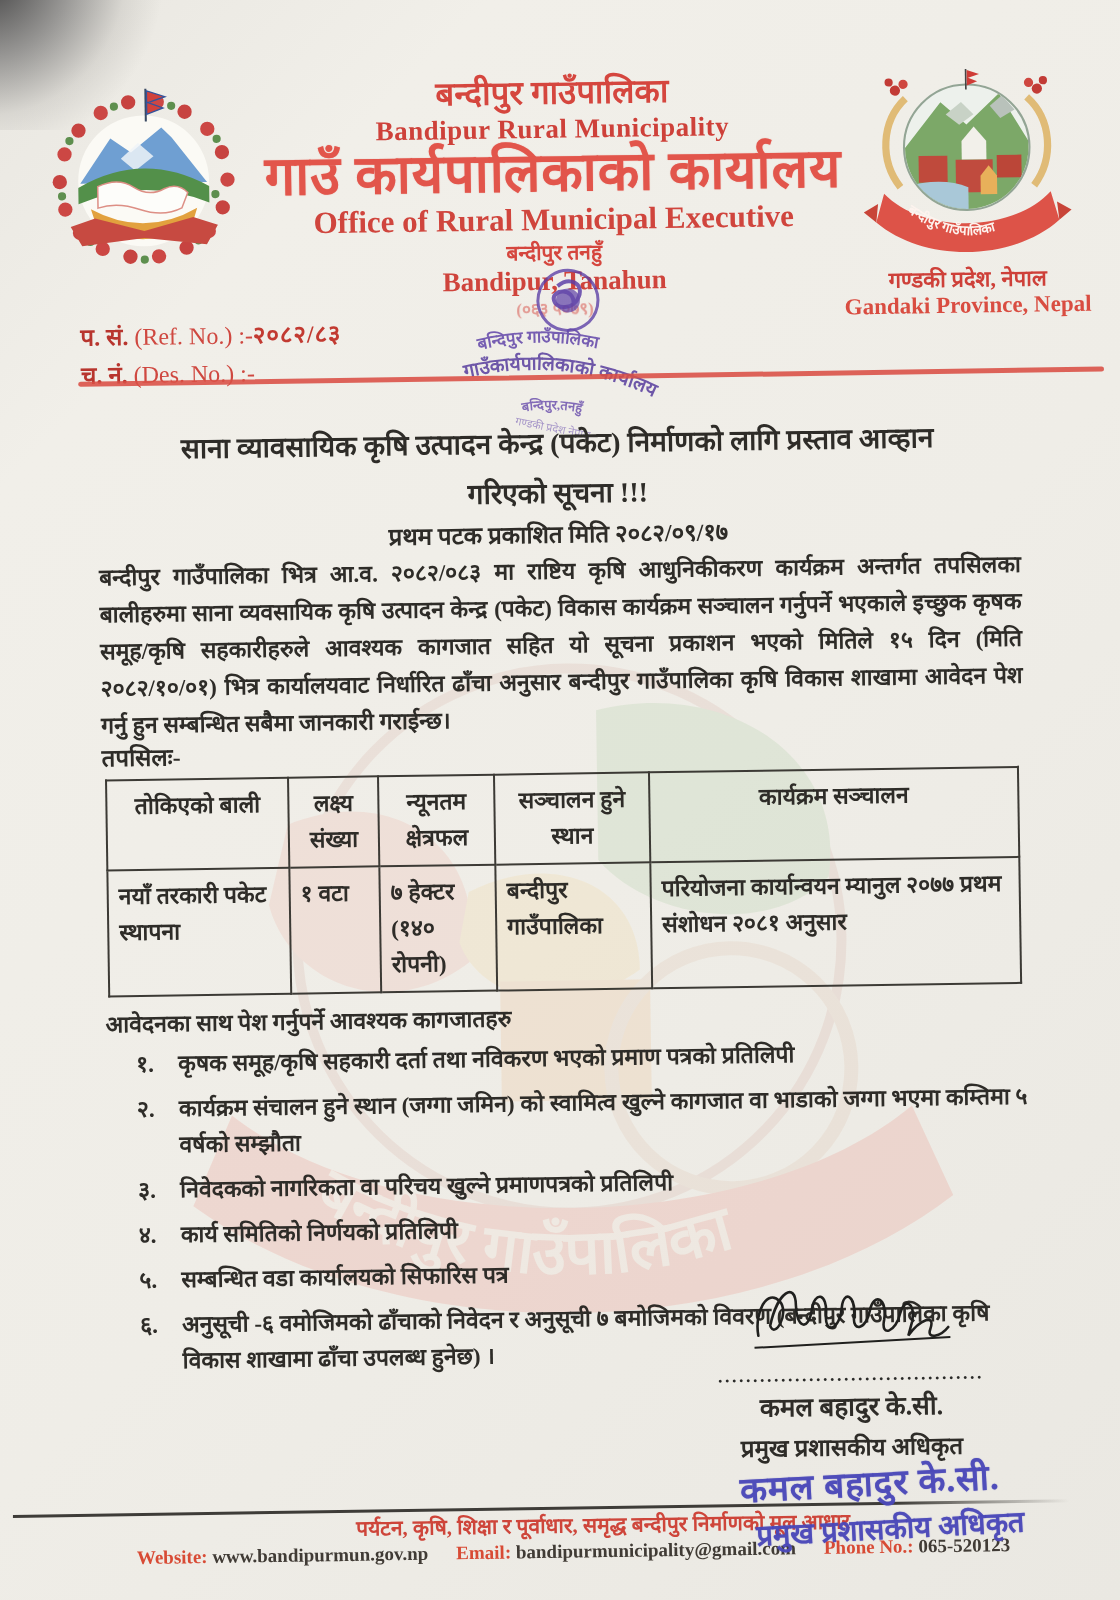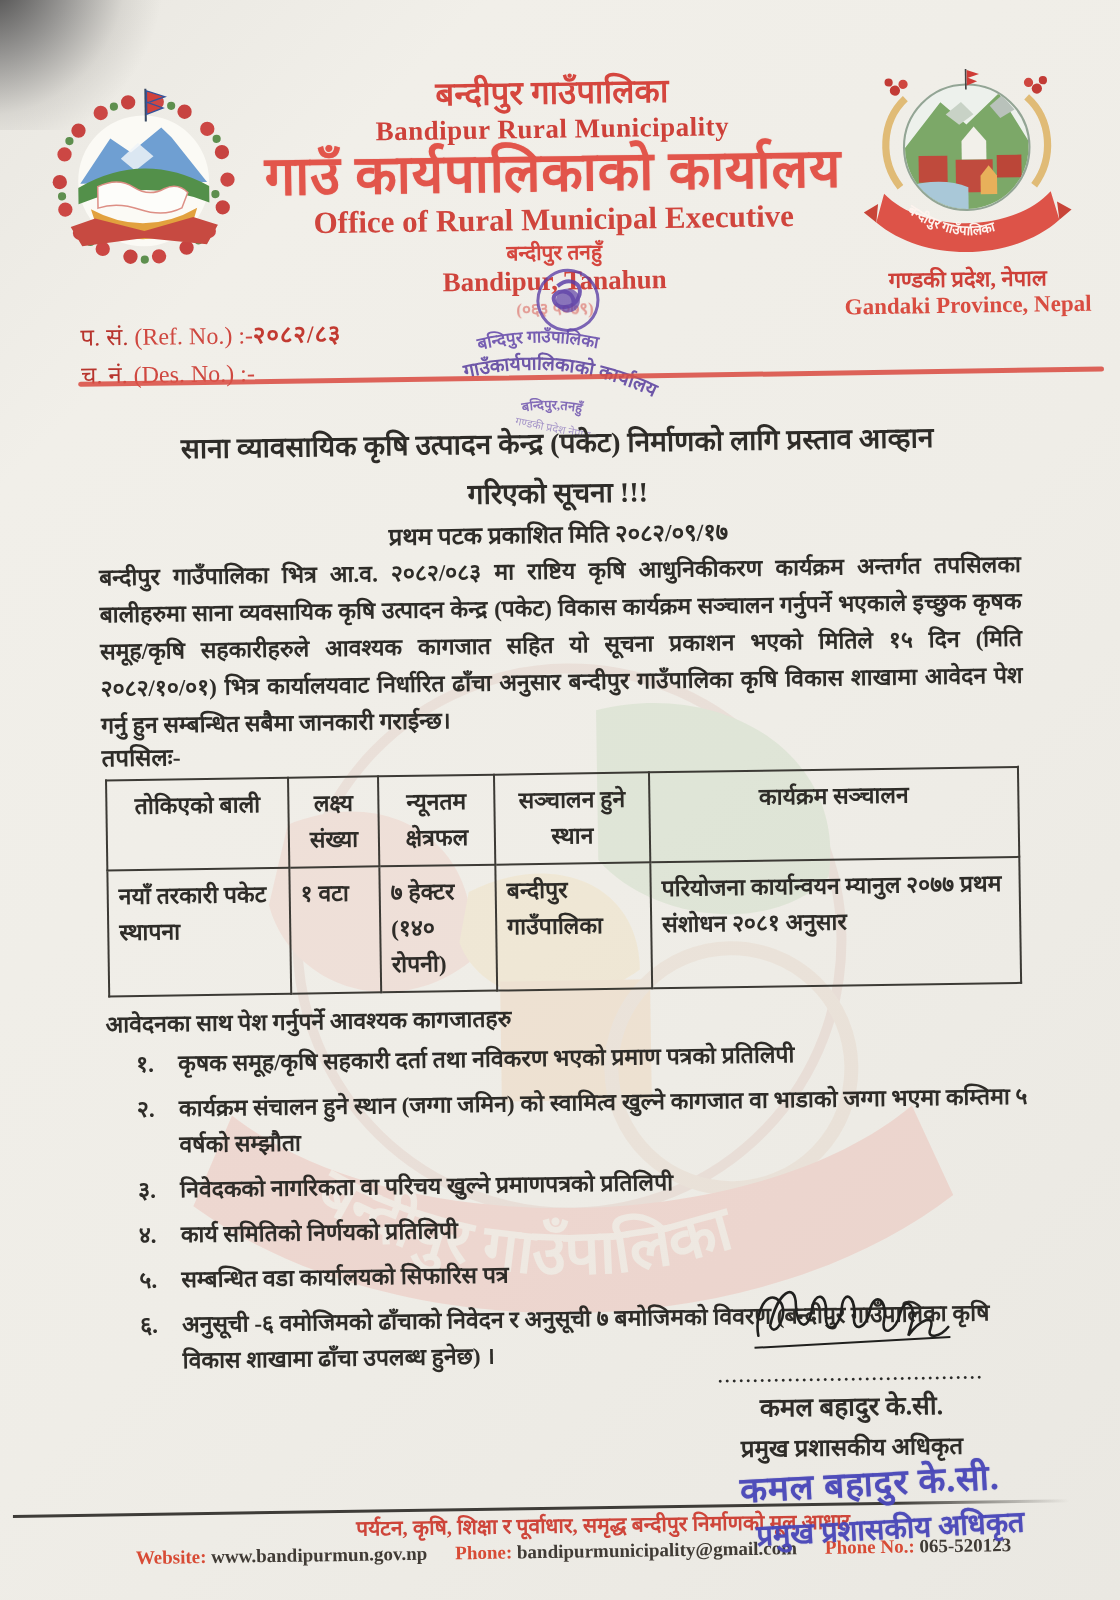--- a/index.html
+++ b/index.html
@@ -14,21 +14,21 @@
   .lh-en{font-size:27px;font-weight:700;color:#ce413a;letter-spacing:.5px;}
   .lh-office-np{font-size:54px;font-weight:800;color:#e2554b;letter-spacing:1px;line-height:1.05;
                 text-shadow:0 0 1px rgba(226,85,75,.55);}
   .lh-office-en{font-size:31px;font-weight:700;color:#d0453d;}
   .lh-place-np{font-size:21px;font-weight:700;color:#d5463e;}
   .lh-place-en{font-size:27px;font-weight:700;color:#cf443c;}
   .lh-partial{font-size:17px;font-weight:700;color:#d5463e;opacity:.5;filter:blur(.4px);}
   .prov-np{font-size:22px;font-weight:700;color:#ce4039;}
   .prov-en{font-size:23px;font-weight:700;color:#d94d41;}
   .ref-line{font-size:24px;color:#cf4840;white-space:nowrap;}
-  .ref-line b{color:#b8352e;font-weight:400;}
+  .ref-line b{color:#b8352e;font-weight:700;}
   .ref-val{font-weight:700;color:#c23a31;letter-spacing:1px;}
   .red-rule{height:5px;background:#d94f44;opacity:.88;border-radius:3px;}
   
   .title1{font-size:28px;font-weight:600;line-height:1.35;}
   .pub{font-size:24px;font-weight:600;}
   .para{font-size:23px;font-weight:600;line-height:37px;text-align:justify;}
   .tapsil{font-size:24px;font-weight:700;}
   table.tbl{border-collapse:collapse;width:912px;table-layout:fixed;}
   table.tbl th,table.tbl td{border:2.5px solid #3c3a35;padding:8px 10px;vertical-align:top;
       font-size:23px;font-weight:600;line-height:36px;}
@@ -295,21 +295,21 @@
 
     <div class="abs sig-stamp" style="left:728px;top:1462px;z-index:6;">
       <div class="l1">कमल बहादुर के.सी.</div>
       <div class="l2">प्रमुख प्रशासकीय अधिकृत</div>
     </div>
 
     <div class="abs foot-rule" style="left:0px;top:1506px;width:1078px;"></div>
     <div class="abs ctr motto" style="left:120px;top:1510px;width:940px;">पर्यटन, कृषि, शिक्षा र पूर्वाधार, समृद्ध बन्दीपुर निर्माणको मूल आधार</div>
     <div class="abs ctr contact" style="left:60px;top:1540px;width:1000px;">
       <span class="seg"><span class="lab">Website:</span>
-        <span>www.bandipurmun.gov.np</span></span><span class="seg"><span class="lab">Phone:</span>
+        <span>www.bandipurmun.gov.np</span></span><span class="seg"><span class="lab">Email:</span>
         <span>bandipurmunicipality@gmail.com</span></span><span class="seg"><span class="lab">Phone No.:</span>
         <span>065-520123</span></span>
     </div>
 
   </div>
 
   <div id="corner-shadow" class="abs" style="left:0;top:0;z-index:9;"></div>
 </div>
 
 </body></html>

